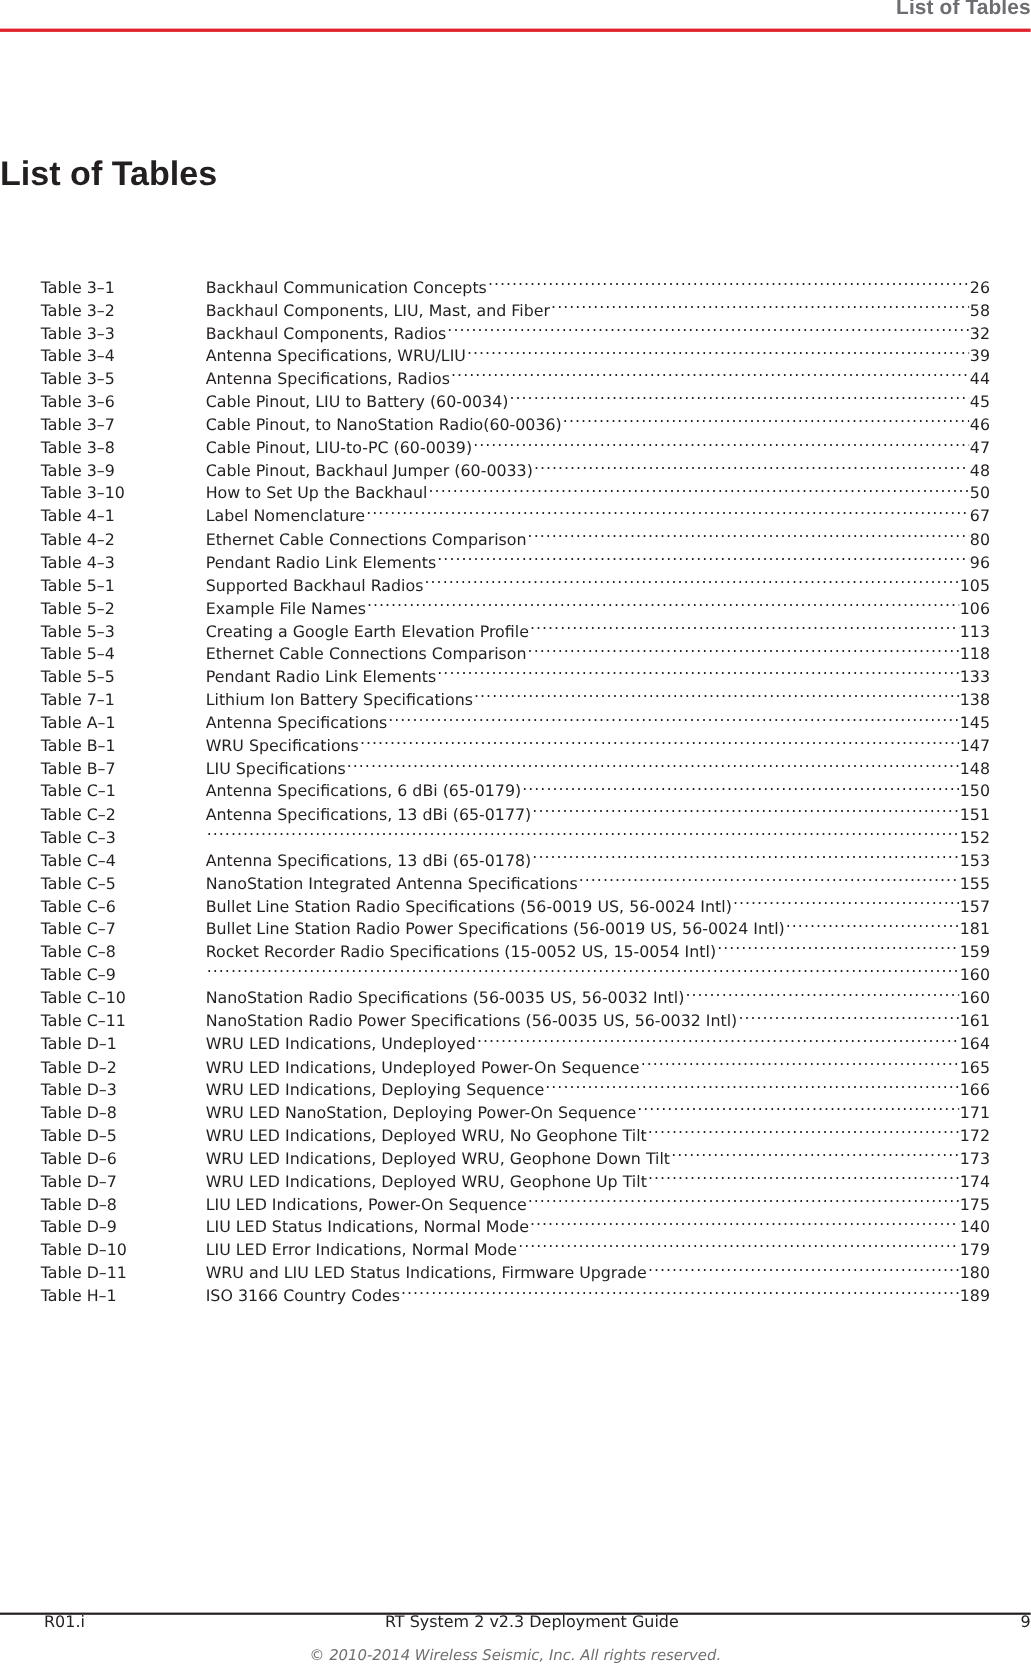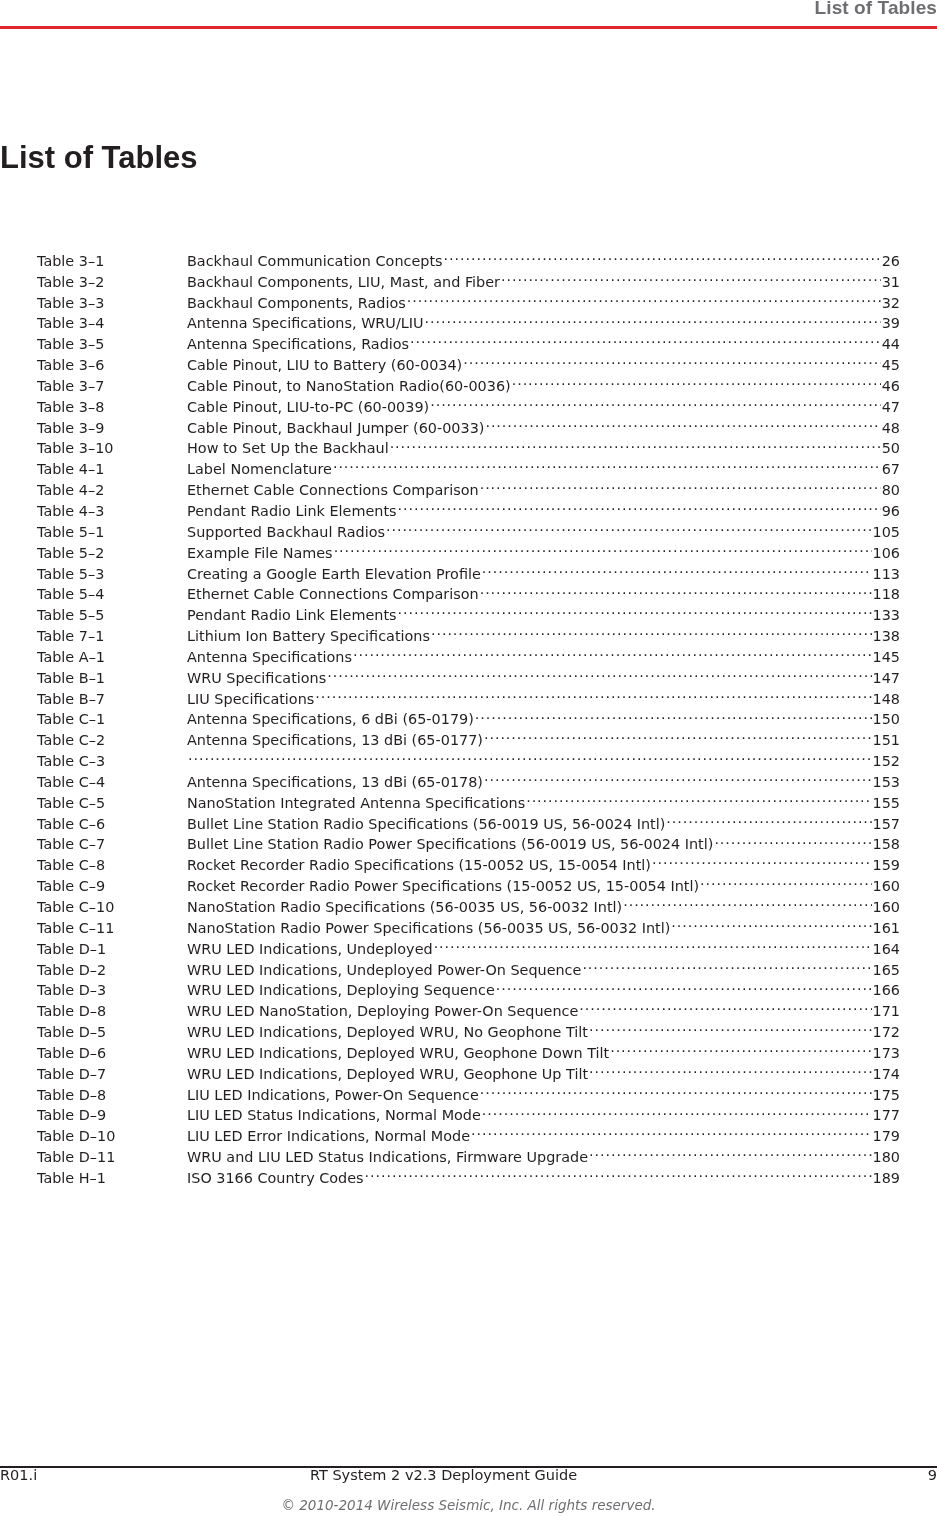--- a/index.html
+++ b/index.html
@@ -32,21 +32,21 @@
     }
     .toc-leader::before {
       content: "...................................................................................................................................................................................................................................";
       position: absolute; left: 0; top: 0; letter-spacing: 0.9px; font-size: 14.4px;
     }
     .toc-page { flex: none; text-align: right; }
     .footer-rule {
       position: absolute; top: 1466px; left: 0; width: 937px; height: 2px; background: #231f20;
     }
     .footer-left, .footer-center, .footer-right {
-      position: absolute; top: 1467px; font-size: 14.5px; color: #231f20;
+      position: absolute; top: 1467px; font-size: 14.5px; color: #231f20; padding-left: 40px;
     }
     .footer-left { left: 0; }
     .footer-center { left: 0; width: 887px; text-align: center; }
     .footer-right { right: 0; }
     .copyright {
       position: absolute; top: 1497px; left: 0; width: 937px; text-align: center;
       font-size: 13.5px; font-style: italic; color: #6d6e71;
     }
   </style>
 </head>
@@ -61,21 +61,21 @@
     <div class="toc-row">
       <span class="toc-num">Table 3–1</span>
       <span class="toc-title">Backhaul Communication Concepts</span>
       <span class="toc-leader"></span>
       <span class="toc-page">26</span>
     </div>
     <div class="toc-row">
       <span class="toc-num">Table 3–2</span>
       <span class="toc-title">Backhaul Components, LIU, Mast, and Fiber</span>
       <span class="toc-leader"></span>
-      <span class="toc-page">31</span>
+      <span class="toc-page">58</span>
     </div>
     <div class="toc-row">
       <span class="toc-num">Table 3–3</span>
       <span class="toc-title">Backhaul Components, Radios</span>
       <span class="toc-leader"></span>
       <span class="toc-page">32</span>
     </div>
     <div class="toc-row">
       <span class="toc-num">Table 3–4</span>
       <span class="toc-title">Antenna Specifications, WRU/LIU</span>
@@ -222,31 +222,30 @@
     <div class="toc-row">
       <span class="toc-num">Table C–6</span>
       <span class="toc-title">Bullet Line Station Radio Specifications (56-0019 US, 56-0024 Intl)</span>
       <span class="toc-leader"></span>
       <span class="toc-page">157</span>
     </div>
     <div class="toc-row">
       <span class="toc-num">Table C–7</span>
       <span class="toc-title">Bullet Line Station Radio Power Specifications (56-0019 US, 56-0024 Intl)</span>
       <span class="toc-leader"></span>
-      <span class="toc-page">158</span>
+      <span class="toc-page">181</span>
     </div>
     <div class="toc-row">
       <span class="toc-num">Table C–8</span>
       <span class="toc-title">Rocket Recorder Radio Specifications (15-0052 US, 15-0054 Intl)</span>
       <span class="toc-leader"></span>
       <span class="toc-page">159</span>
     </div>
     <div class="toc-row">
       <span class="toc-num">Table C–9</span>
-      <span class="toc-title">Rocket Recorder Radio Power Specifications (15-0052 US, 15-0054 Intl)</span>
       <span class="toc-leader"></span>
       <span class="toc-page">160</span>
     </div>
     <div class="toc-row">
       <span class="toc-num">Table C–10</span>
       <span class="toc-title">NanoStation Radio Specifications (56-0035 US, 56-0032 Intl)</span>
       <span class="toc-leader"></span>
       <span class="toc-page">160</span>
     </div>
     <div class="toc-row">
@@ -300,21 +299,21 @@
     <div class="toc-row">
       <span class="toc-num">Table D–8</span>
       <span class="toc-title">LIU LED Indications, Power-On Sequence</span>
       <span class="toc-leader"></span>
       <span class="toc-page">175</span>
     </div>
     <div class="toc-row">
       <span class="toc-num">Table D–9</span>
       <span class="toc-title">LIU LED Status Indications, Normal Mode</span>
       <span class="toc-leader"></span>
-      <span class="toc-page">177</span>
+      <span class="toc-page">140</span>
     </div>
     <div class="toc-row">
       <span class="toc-num">Table D–10</span>
       <span class="toc-title">LIU LED Error Indications, Normal Mode</span>
       <span class="toc-leader"></span>
       <span class="toc-page">179</span>
     </div>
     <div class="toc-row">
       <span class="toc-num">Table D–11</span>
       <span class="toc-title">WRU and LIU LED Status Indications, Firmware Upgrade</span>

